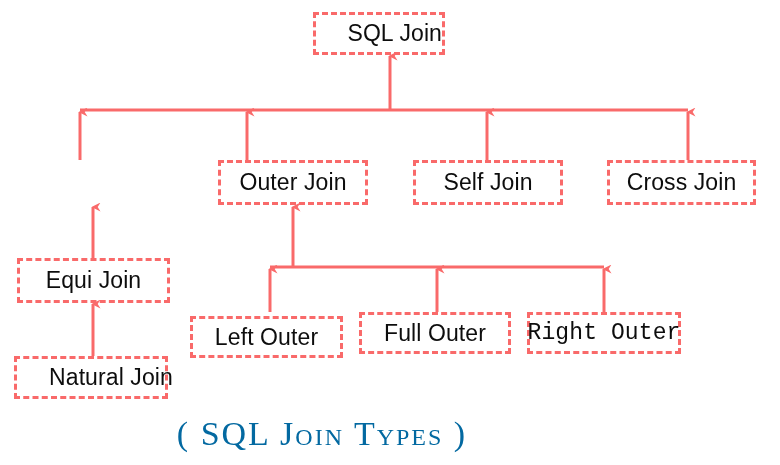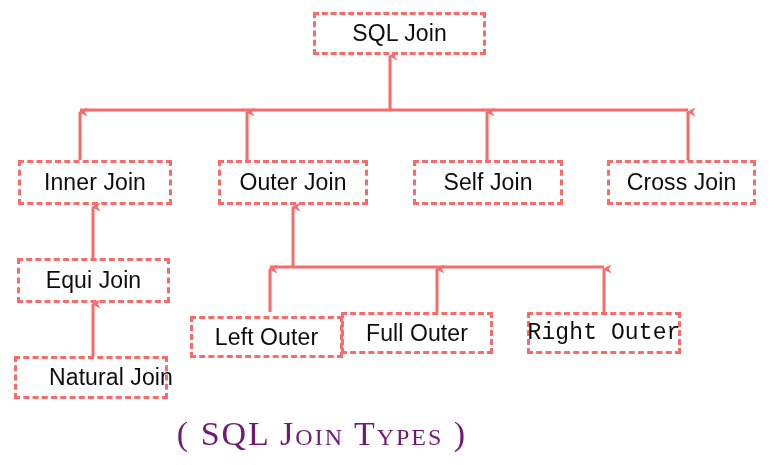--- a/index.html
+++ b/index.html
@@ -45,21 +45,21 @@
   .caption {
     position: absolute;
     left: 0;
     top: 415px;
     width: 644px;
     text-align: center;
     font-family: "Liberation Serif", serif;
     font-variant: small-caps;
     font-size: 34px;
     letter-spacing: 2px;
-    color: #701a75;
+    color: #0369a1;
     white-space: nowrap;
   }
 </style>
 </head>
 <body>
 
 <div id="canvas">
 
   <svg class="connector-layer" viewBox="0 0 780 465" width="780" height="465" xmlns="http://www.w3.org/2000/svg">
     <defs>
@@ -83,27 +83,24 @@
       <line x1="93" y1="356" x2="93" y2="304" marker-end="url(#arrowUp)"></line>
 
       <line x1="270" y1="267" x2="604" y2="267"></line>
       <line x1="293" y1="267" x2="293" y2="207" marker-end="url(#arrowUp)"></line>
       <line x1="270" y1="312" x2="270" y2="269" marker-end="url(#arrowUp)"></line>
       <line x1="437" y1="312" x2="437" y2="269" marker-end="url(#arrowUp)"></line>
       <line x1="604" y1="312" x2="604" y2="269" marker-end="url(#arrowUp)"></line>
     </g>
   </svg>
 
-  <div class="node" style="left:313px; top:12px; width:173px; height:43px;">
+  <div class="node" style="left:313px; top:12px; width:132px; height:43px;justify-content:flex-end;">
     <span>SQL Join</span>
   </div>
 
-  <div class="node" style="left:18px; top:160px; width:154px; height:45px;">
-    <span>Inner Join</span>
-  </div>
 
   <div class="node" style="left:218px; top:160px; width:150px; height:45px;">
     <span>Outer Join</span>
   </div>
 
   <div class="node" style="left:413px; top:160px; width:150px; height:45px;">
     <span>Self Join</span>
   </div>
 
   <div class="node" style="left:17px; top:258px; width:153px; height:45px;">
@@ -115,21 +112,21 @@
   </div>
 
   <div class="node" style="left:14px; top:356px; width:154px; height:43px;padding-left:40px;">
     <span>Natural Join</span>
   </div>
 
   <div class="node" style="left:190px; top:316px; width:153px; height:42px;align-items:center;">
     <span>Left Outer</span>
   </div>
 
-  <div class="node" style="left:341px; top:312px; width:152px; height:42px;">
+  <div class="node" style="left:359px; top:312px; width:152px; height:42px;">
     <span>Full Outer</span>
   </div>
 
   <div class="node" style="left:527px; top:312px; width:154px; height:42px;font-family:Liberation Mono, monospace;">
     <span>Right Outer</span>
   </div>
 
   <div class="caption">( SQL Join Types )</div>
 
 </div>

